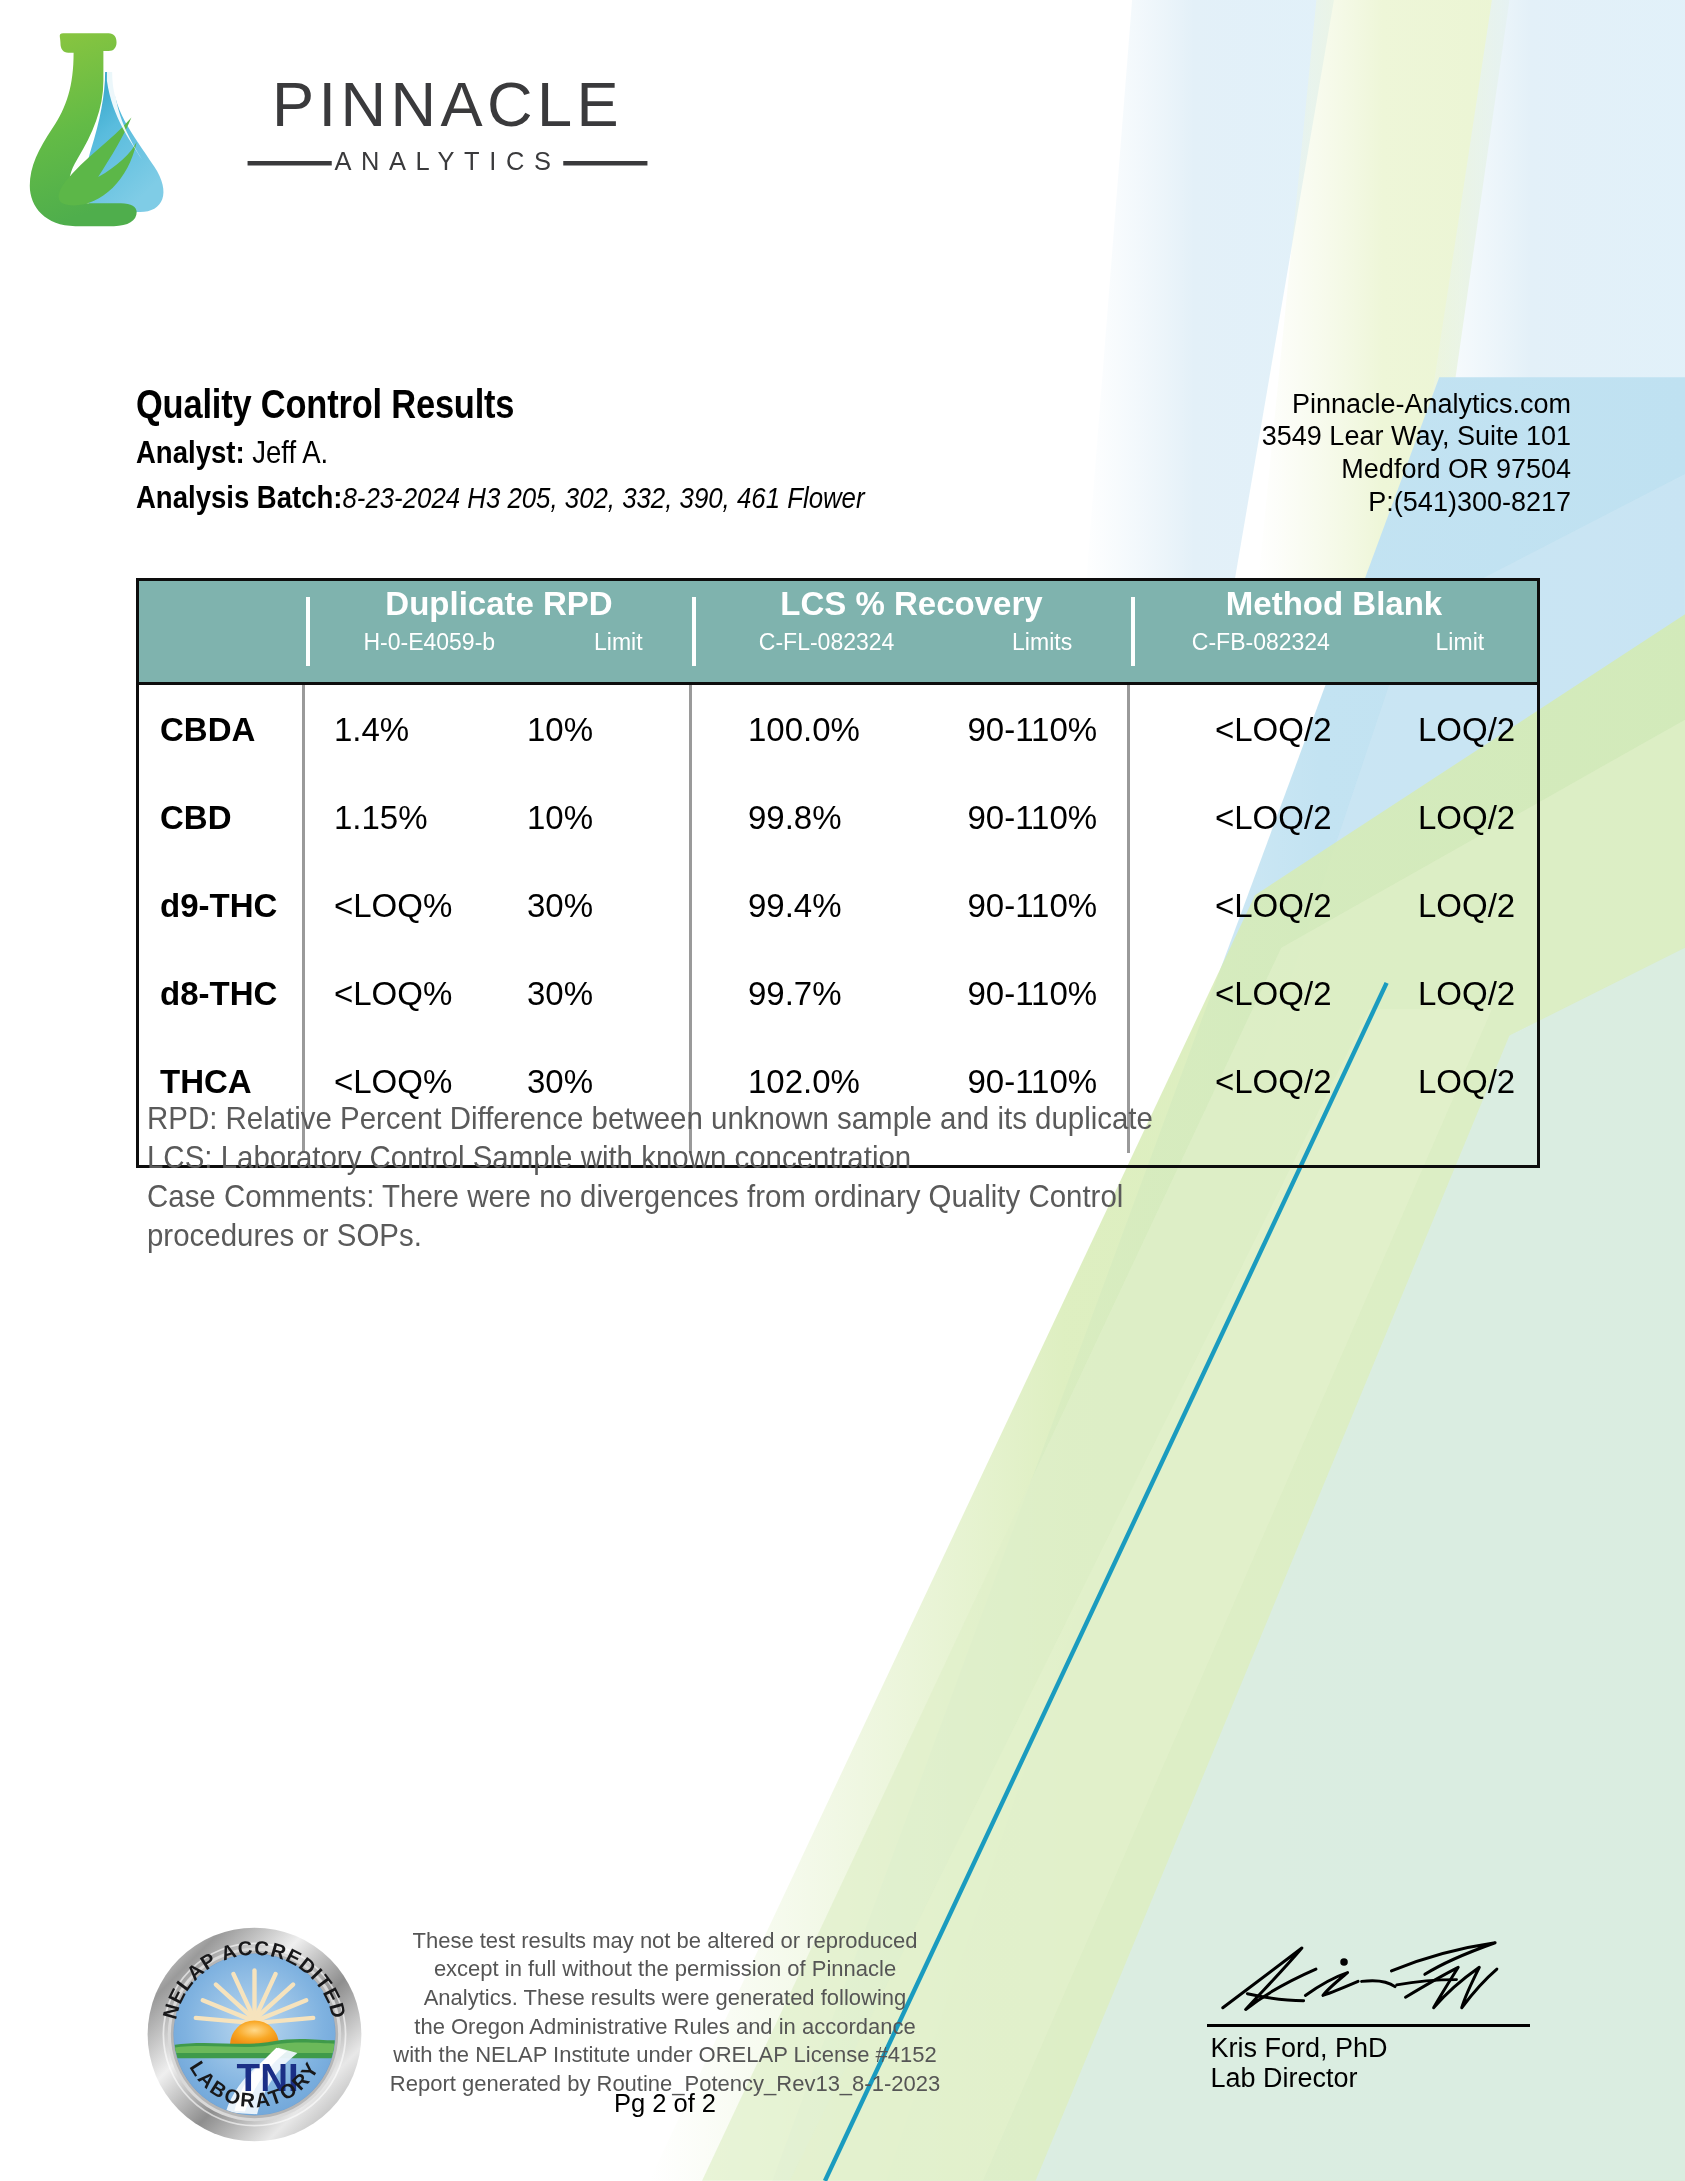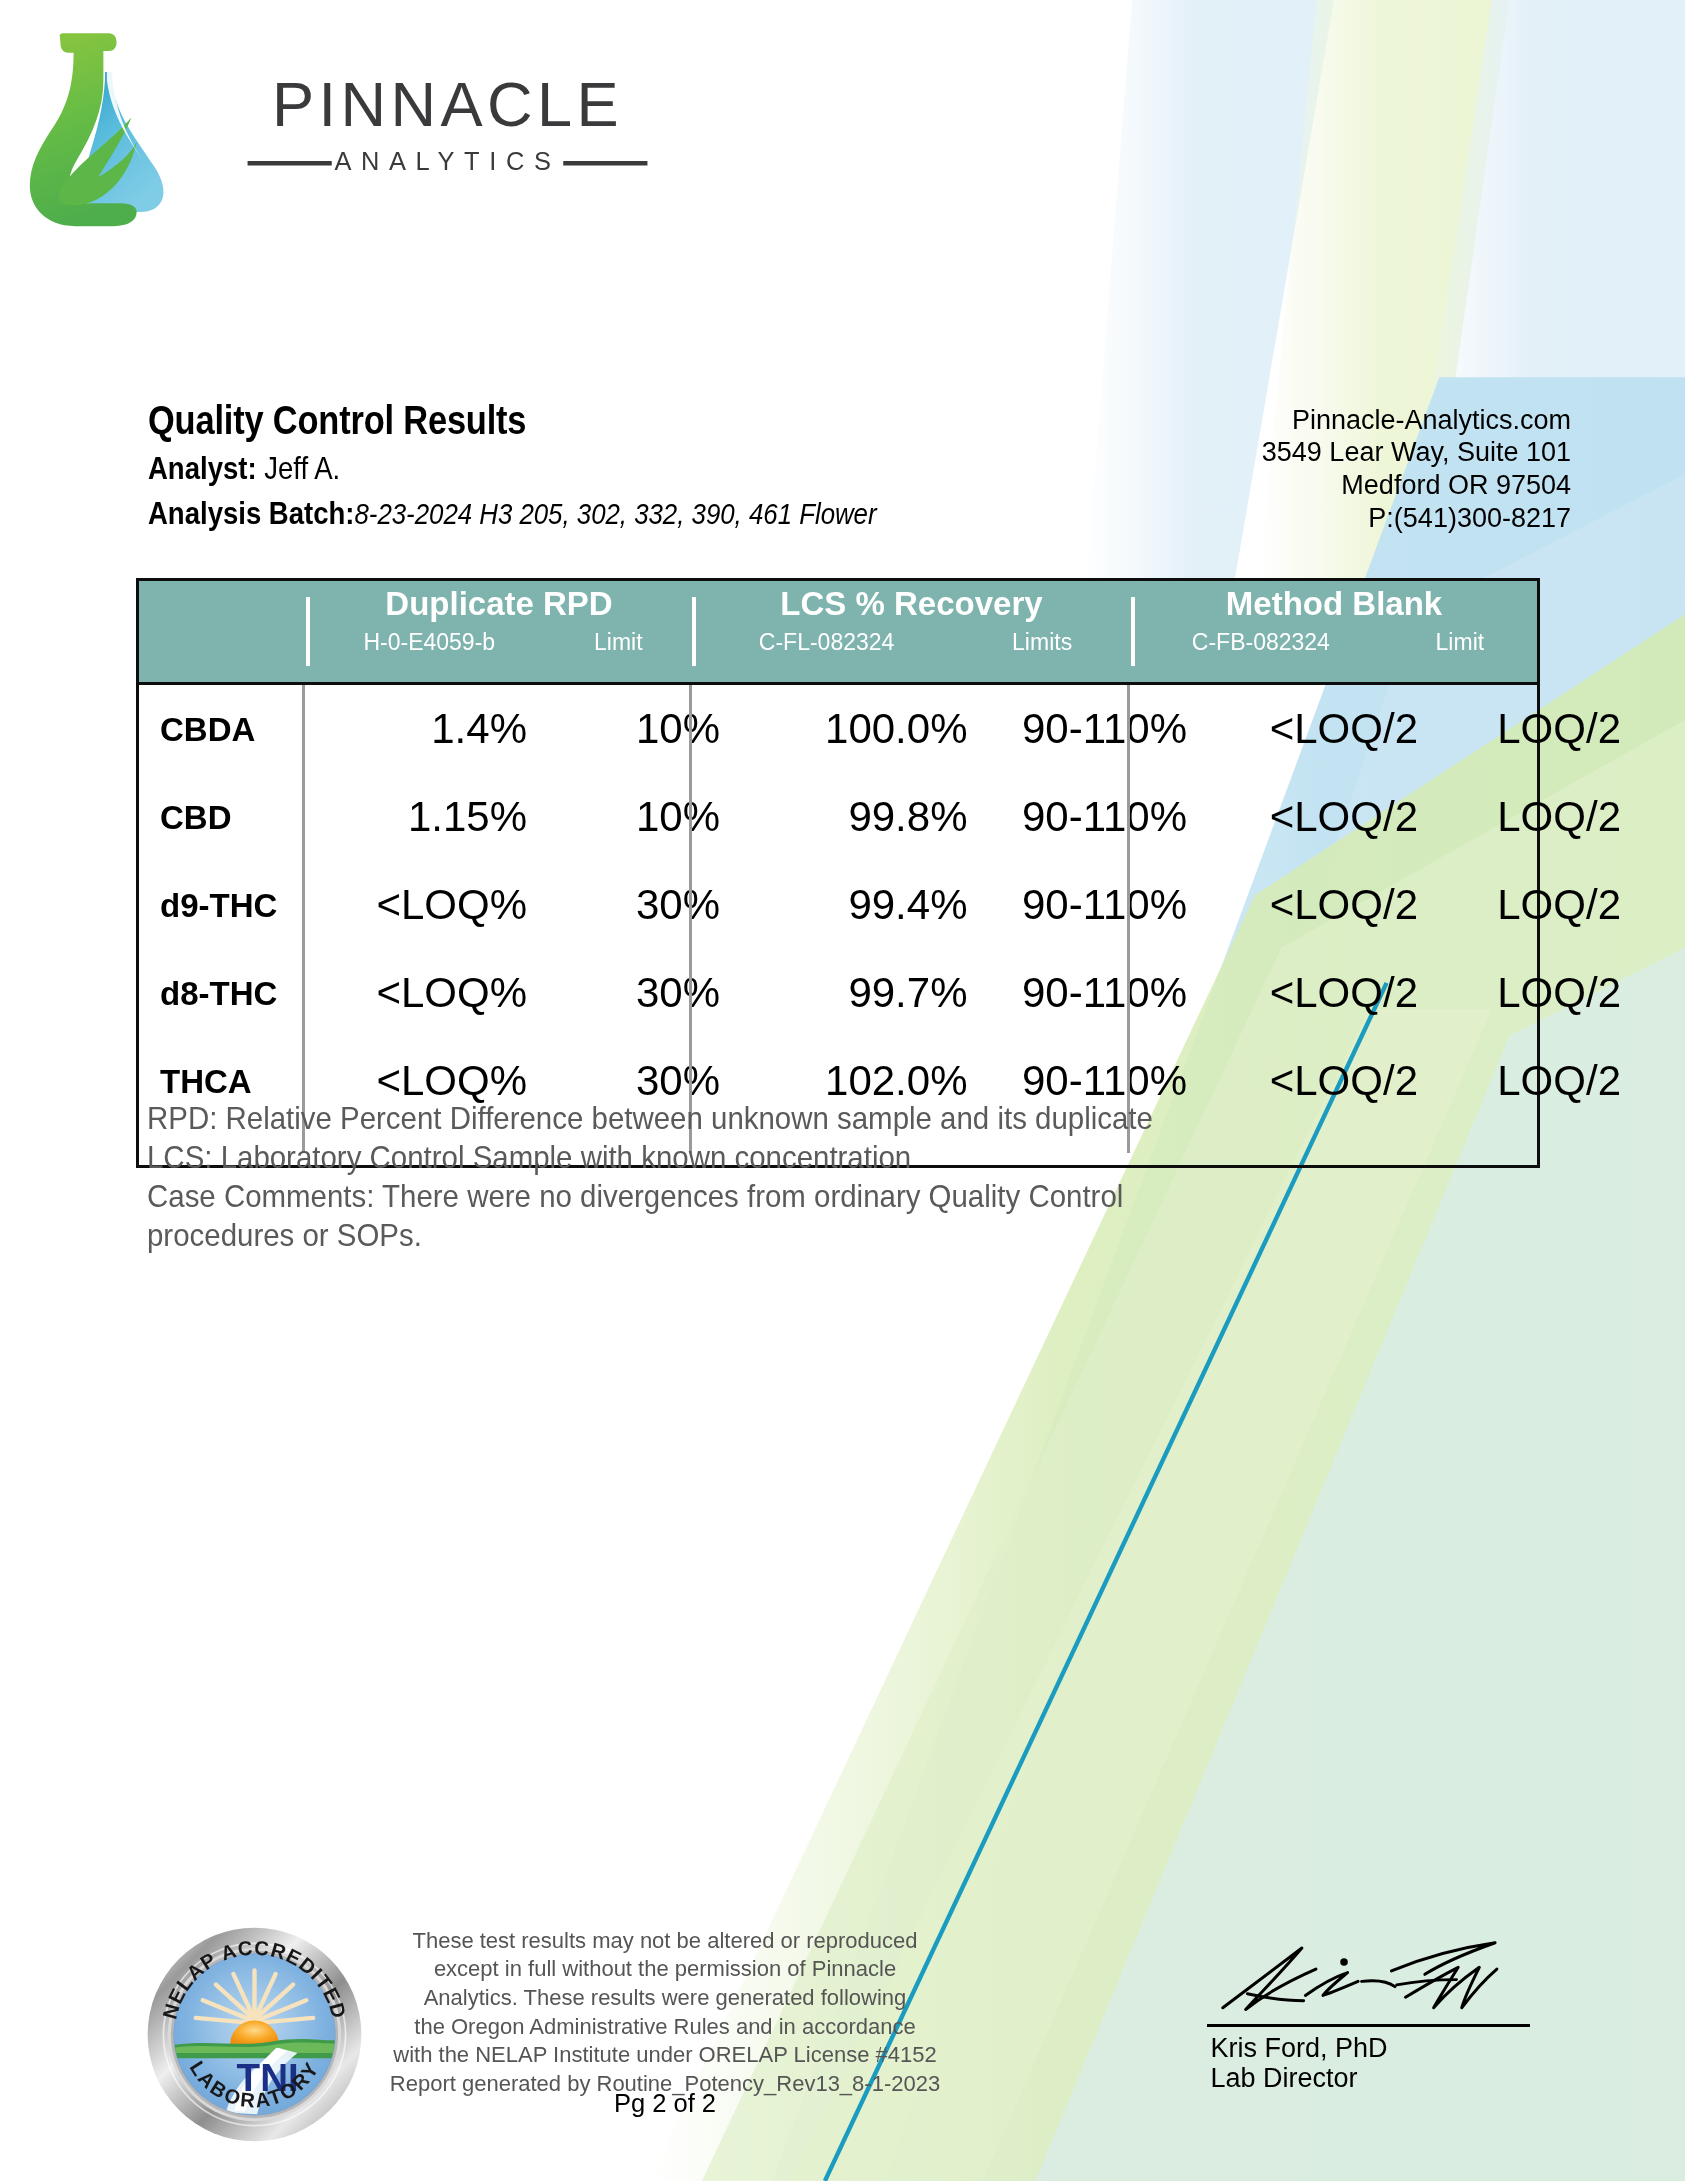--- a/index.html
+++ b/index.html
@@ -22,22 +22,22 @@
   
   .logo-wrap {
     position:absolute; left:0; right:0; top:26px;
     display:flex; flex-direction:row; align-items:center;
   }
   .logo-mark { width:184px; height:211px; display:block; }
   .logo-word { width:527px; height:114px; display:block; margin-top:-5.3px; }
 
   
   .header {
-    position:absolute; left:136px; right:114px; top:400px;
-    display:flex; justify-content:space-between; align-items:flex-start;margin-left:12px;
+    position:absolute; left:136px; right:114px; top:384px;
+    display:flex; justify-content:space-between; align-items:flex-start;
   }
   .header-left { }
   .hdr-title {
     font-family:"Liberation Sans Narrow","Liberation Sans", sans-serif;
     font-stretch:condensed;
     font-weight:bold; font-size:40px; color:#000;
     letter-spacing:-0.2px; line-height:1.0;
     transform:scaleX(0.86); transform-origin:left center;
     white-space:nowrap;
   }
@@ -108,21 +108,21 @@
   .bdiv {
     position:absolute; top:0; bottom:12.3px; width:2.6px;
     background:#9a9a9a;
   }
   #bdiv1 { left:163px; }
   #bdiv2 { left:550px; }
   #bdiv3 { left:988px; }
 
   .qc-row { display:flex; align-items:center; height:88px; position:relative;gap:28px; }
   .qc-row .cell {
-    font-size:42px; color:#000; text-align:right; line-height:1.0;
+    font-size:33px; color:#000; text-align:left; line-height:1.0;
     white-space:nowrap;
   }
   .qc-row .analyte {
     width:167px; flex:0 0 167px;
     font-weight:bold; text-align:left; padding-left:21px;
     font-size:33px;
   }
   .pair { display:flex; }
   .pair > .cell { flex:1 1 50%; }
   .pair.dup { width:386px; flex:0 0 386px; }

